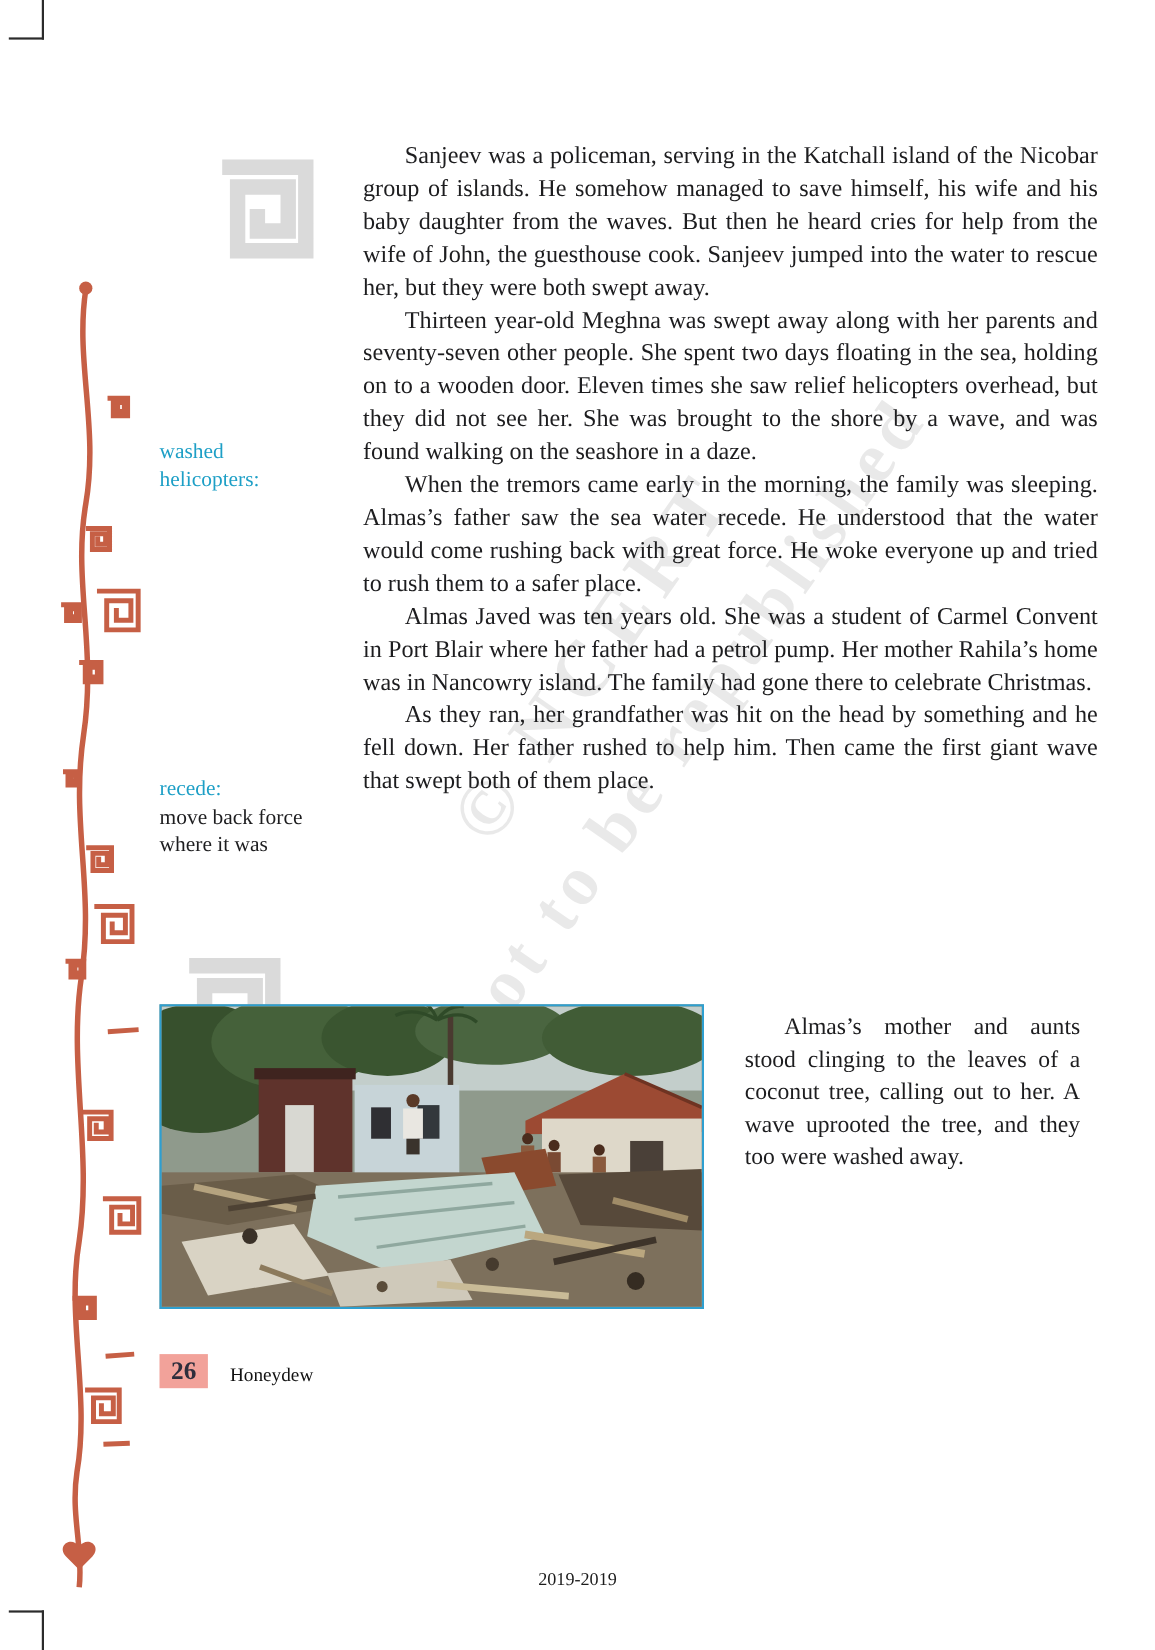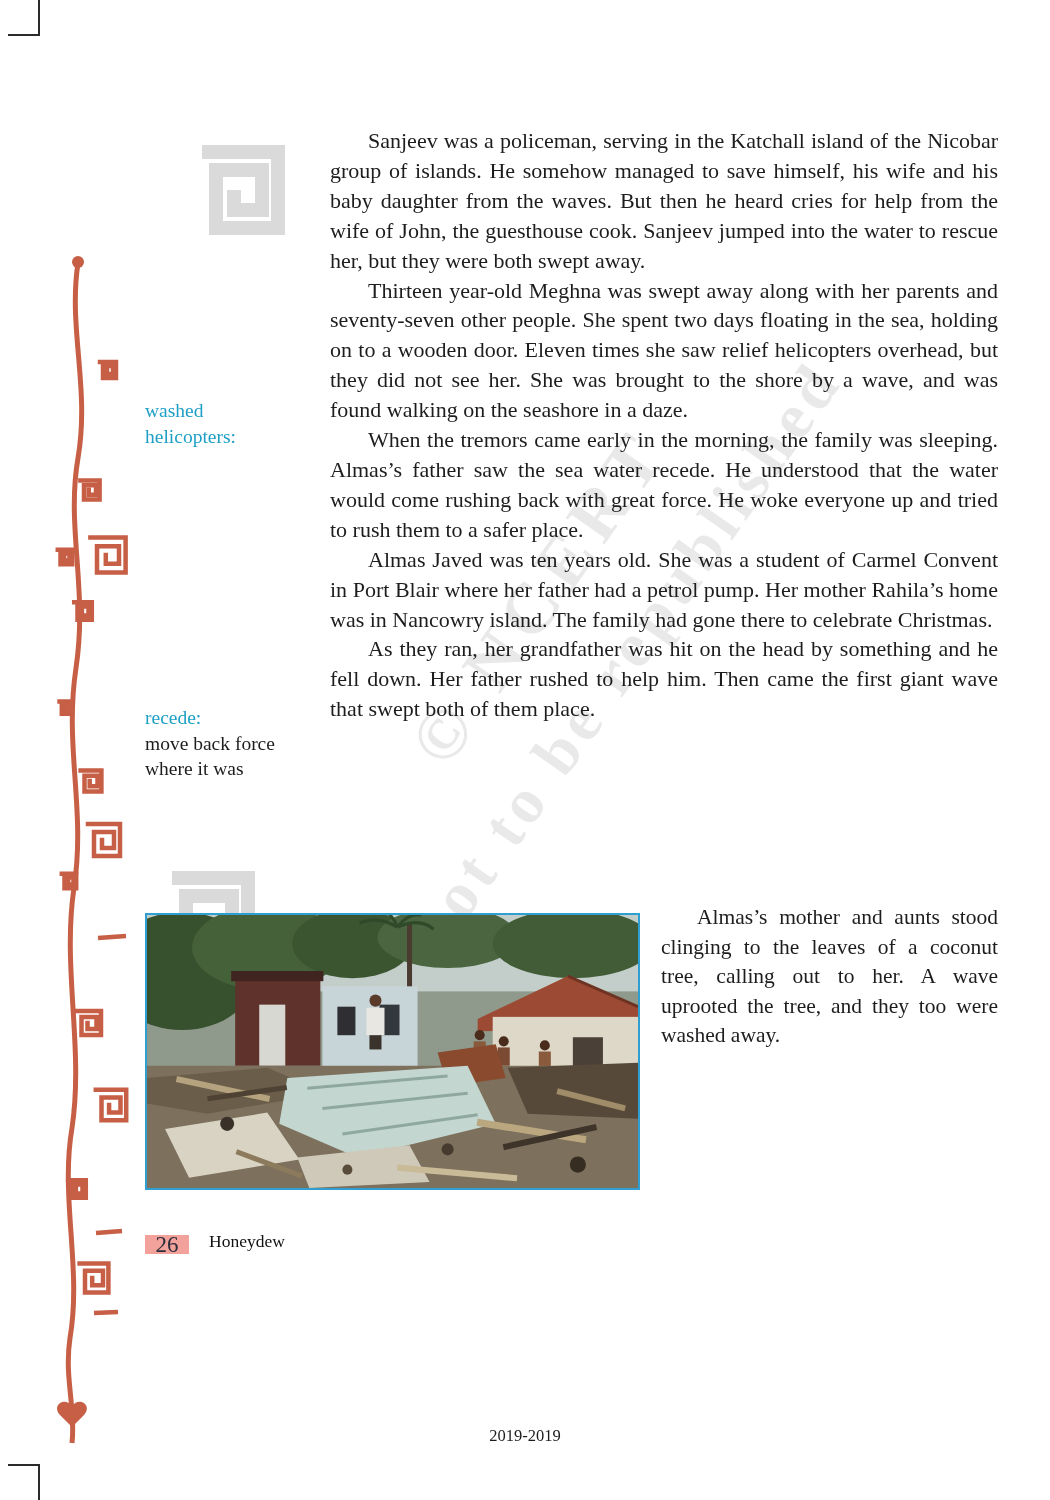--- a/index.html
+++ b/index.html
@@ -28,44 +28,44 @@
   .main-col{
     position:absolute;left:330px;top:126px;width:668px;
     font-size:22px;line-height:29.9px;text-align:justify;
   }
   .main-col p{margin:0;text-indent:38px;}
 
   .right-col{
     position:absolute;left:661px;top:903px;width:337px;
     font-size:21.5px;line-height:29.5px;text-align:justify;
   }
-  .right-col p{margin:0;text-indent:36px;}
+  .right-col p{margin:16px;text-indent:36px;}
 
   .margin-note{
     position:absolute;left:145px;width:148px;
     font-size:19.5px;line-height:25.5px;text-align:left;
   }
   .margin-note .term{color:var(--accent-blue,#1d9fc6);display:block;}
   .note-1{top:398px;}
   .note-2{top:705px;}
 
   .photo{
     position:absolute;left:145px;top:913px;width:495px;height:277px;
     border:2px solid var(--photo-border,#2e9fd0);box-sizing:border-box;
     background:#8f9a8c;
   }
   .photo svg{display:block;width:100%;height:100%;}
 
   .footer-left{
     position:absolute;left:145px;top:1231px;display:flex;align-items:flex-end;
   }
   .page-badge{
-    width:44px;height:19px;background:var(--badge-pink,#f2a29a);
+    width:44px;height:31px;background:var(--badge-pink,#f2a29a);
     display:flex;align-items:center;justify-content:center;
-    font-weight:normal;font-size:23px;color:#2e2e3c;
+    font-weight:bold;font-size:23px;color:#2e2e3c;
   }
   .book-title{margin-left:20px;font-size:17.5px;padding-bottom:2px;color:#121212;}
 
   .year-footer{
     position:absolute;left:0;top:1426px;width:1050px;text-align:center;
     font-size:16.5px;color:#1c1c1c;
   }
 </style>
 </head>
 <body>

